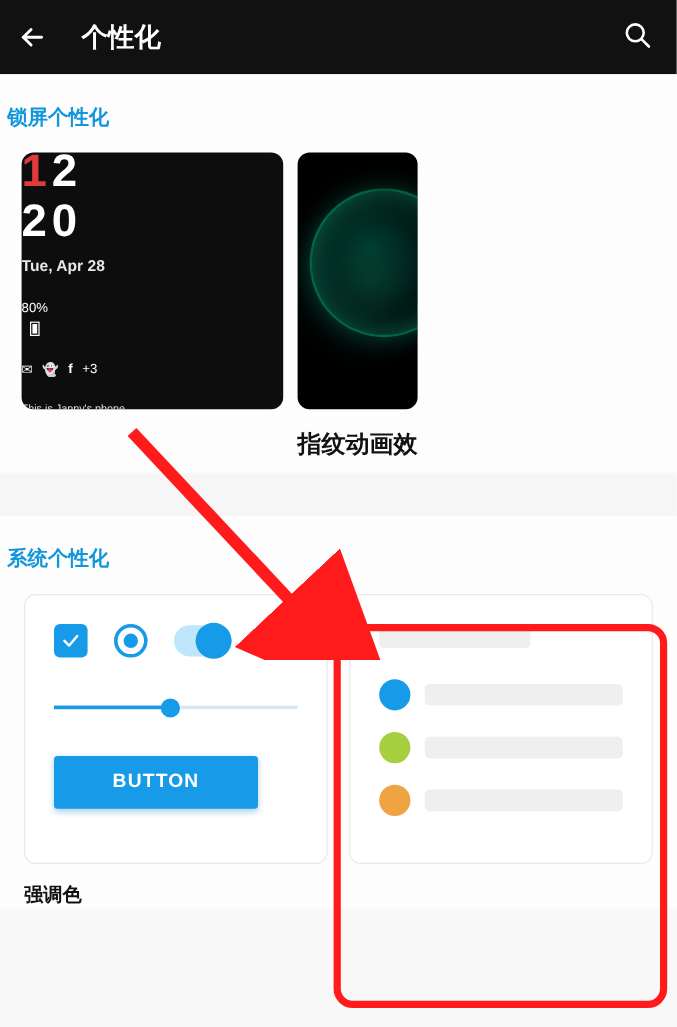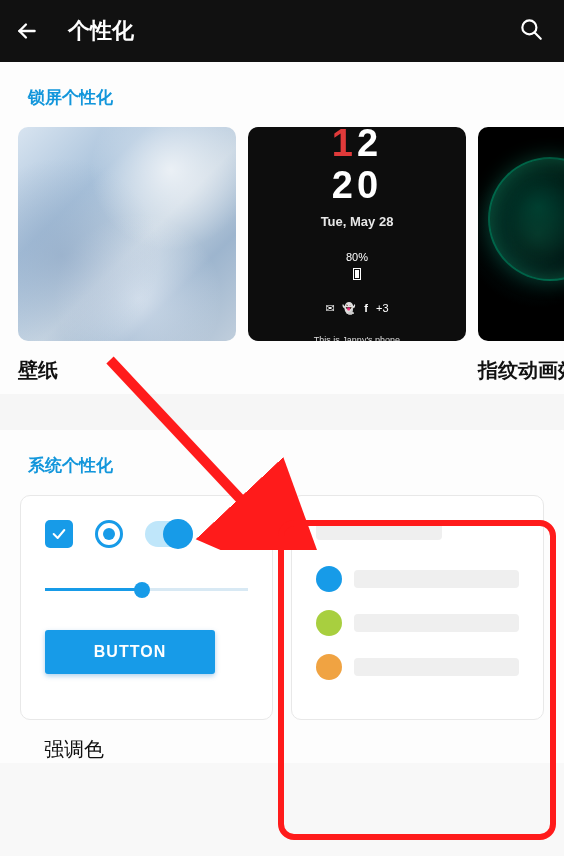--- a/index.html
+++ b/index.html
@@ -39,21 +39,21 @@
     padding: 6px;
   }
   .page {
     padding: 0 0 0 0;
     background: #fff;
   }
   .section-title {
     color: #1296db;
     font-size: 17px;
     font-weight: 600;
-    padding: 24px 20px 18px 28px;
+    padding: 24px 20px 18px 6px;
     background: #fdfdfd;
   }
   .card-row {
     display: flex;
     gap: 12px;
     padding: 0 18px 10px 18px;
     background: #fdfdfd;
   }
   .card {
     flex: 0 0 218px;
@@ -78,21 +78,21 @@
     background:
      radial-gradient(circle at 70% 20%, rgba(255,255,255,0.7), transparent 35%),
      radial-gradient(circle at 20% 60%, rgba(140,165,195,0.6), transparent 45%),
      radial-gradient(circle at 55% 80%, rgba(240,245,252,0.6), transparent 40%);
   }
   .clock-preview {
     background: #0d0d0d;
     color: #fff;
     display: flex;
     flex-direction: column;
-    align-items: center;
+    align-items: flex-start;
     justify-content: center;
     gap: 4px;
     font-weight: 500;
   }
   .clock-top {
     font-size: 38px;
     letter-spacing: 4px;
     line-height: 1;
     font-weight: 600;
   }
@@ -145,25 +145,24 @@
   .sys-card {
     flex: 1;
     border: 1px solid #e8e8e8;
     border-radius: 10px;
     background: #fff;
     height: 225px;
     position: relative;
     padding: 24px 24px;
   }
   .sys-label {
-    font-size: 20px;
-    font-weight: 400;
+    font-size: 16px;
+    font-weight: 700;
     color: #111;
     margin-top: 16px;
-    margin-left: 24px;
   }
   .control-row1 {
     display: flex;
     align-items: center;
     gap: 22px;
   }
   .chk {
     width: 28px; height: 28px;
     border-radius: 5px;
     background: #179be8;
@@ -275,30 +274,26 @@
       </svg>
   </div>
 </div>
 
 <div class="page">
 
   <div class="section-title">锁屏个性化</div>
 
   <div class="card-row">
 
-    <div class="card">
-      <div class="card-preview wallpaper-preview"></div>
-      <div class="card-label">壁纸</div>
-    </div>
 
     <div class="card">
       <div class="card-preview clock-preview">
         <div class="clock-top"><span class="red">1</span><span style="color:#fff">2</span></div>
         <div class="clock-bot">20</div>
-        <div class="clock-date">Tue, May 28</div>
+        <div class="clock-date">Tue, Apr 28</div>
         <div class="clock-batt">
           <span>80%</span>
           <span class="bar"></span>
         </div>
         <div class="clock-icons">
           <span>✉</span>
           <span>👻</span>
           <span style="font-weight:700">f</span>
           <span>+3</span>
         </div>

